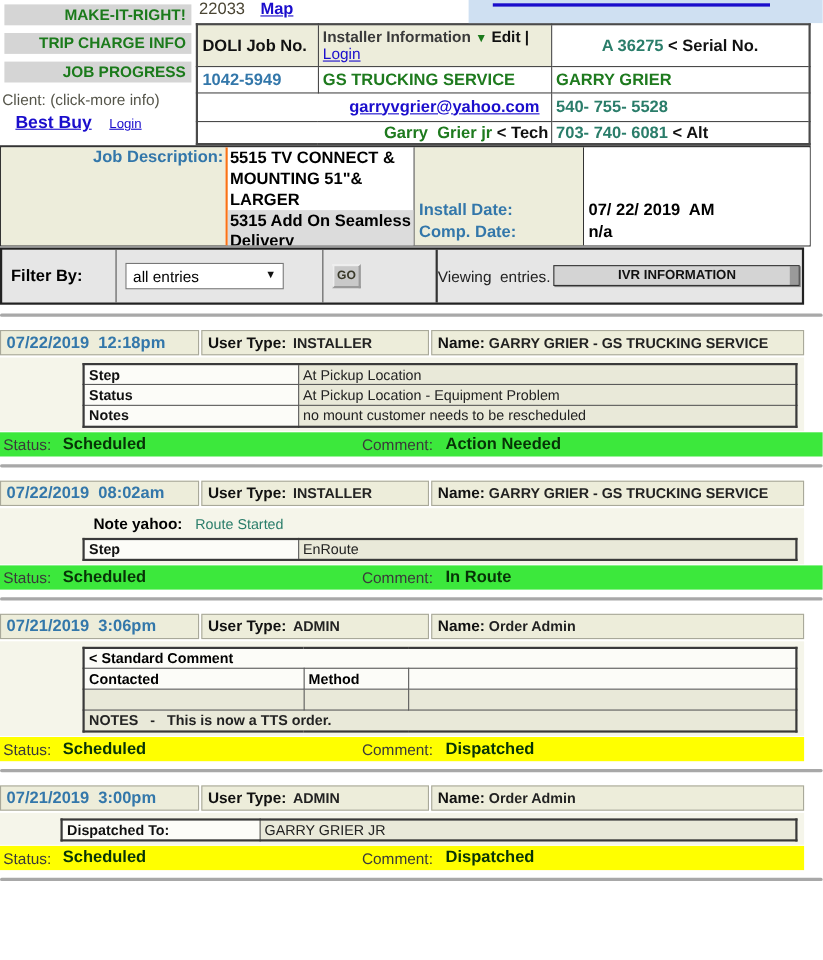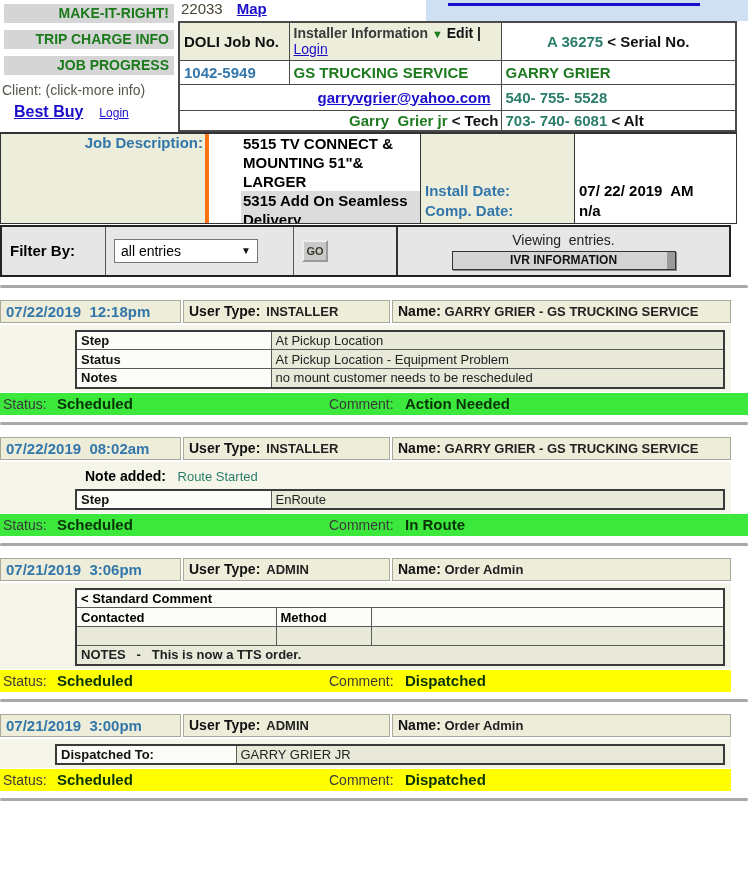--- a/index.html
+++ b/index.html
@@ -56,38 +56,38 @@
   .email-cell { text-align:right; padding-right:10px !important; }
   .email-link { color:#1a0dcc; font-weight:bold; font-size:15px; text-decoration:underline; cursor:pointer; }
   .phone { font-size:15px; font-weight:bold; }
   .tech-cell { text-align:right; font-size:15px; font-weight:bold; padding-right:2px !important; }
   .blackb { color:#111; }
 
   
   .job-section { display:flex; border:1px solid #333; border-top:2px solid #333; height:92px; width:737px; }
   .jd-label-cell { width:204px; background:#ededdb; display:flex; align-items:flex-start; justify-content:flex-end; padding:0 2px 6px 0; }
   .jd-label { color:#3377aa; font-weight:bold; font-size:15px; }
-  .jd-box { width:216px; border-left:4px solid #f97316; border-right:1px solid #333; background:#fff; overflow:hidden;padding-left:32px; }
+  .jd-box { width:172px; border-left:2px solid #f97316; border-right:1px solid #333; background:#fff; overflow:hidden; }
   .jd-item { font-weight:bold; font-size:15px; line-height:19px; padding:0 2px; }
   .jd-item.alt { background:#dcdcdc; }
   .jd-dates-label { width:154px; background:#ededdb; border-right:1px solid #333; display:flex; flex-direction:column; justify-content:flex-end; padding:0 0 2px 4px; }
   .jd-dates-label div { color:#3377aa; font-weight:bold; font-size:15px; line-height:20px; }
   .jd-dates-val { flex:1; background:#fff; display:flex; flex-direction:column; justify-content:flex-end; padding:0 0 2px 4px; }
   .jd-dates-val div { font-weight:bold; font-size:15px; line-height:20px; white-space:pre; }
 
   
   .filter-bar { display:flex; width:731px; height:52px; border:2px solid #222; background:#e6e6e6; margin-top:1px; }
   .fb-label { width:104px; border-right:1px solid #555; display:flex; align-items:center; padding-left:8px; font-weight:bold; font-size:15px; }
   .fb-ddcell { width:188px; border-right:1px solid #555; display:flex; align-items:center; padding-left:8px; }
   .dropdown { width:144px; height:24px; background:#fff; border:1px solid #777; display:flex; align-items:center; font-size:14px; padding:0 6px; cursor:pointer; }
   .dropdown .dd-text { flex:1; }
   .dd-arrow { font-size:10px; color:#111; }
   .fb-gocell { width:104px; border-right:2px solid #333; display:flex; align-items:center; padding-left:8px; }
   .go-btn { width:26px; height:22px; background:#c9c9c9; border:2px outset #eee; font-weight:bold; font-size:11px; color:#3a3a2a; text-align:center; line-height:18px; cursor:pointer; }
-  .fb-right { flex:1; display:flex; flex-direction:column; align-items:center; justify-content:center; gap:3px; }
+  .fb-right { flex:1; display:flex; flex-direction:row; align-items:center; gap:3px; }
   .viewing { font-size:14px; color:#222; white-space:pre; }
   .ivr-btn { width:224px; height:19px; background:#d4d4d4; border:1px solid #333;
              box-shadow: inset -8px 0 0 #9a9a9a, 1px 1px 0 #888;
              font-weight:bold; font-size:12px; color:#111; text-align:center; line-height:17px; cursor:pointer; }
 
   hr.sep { border:none; height:3px; background:#a8a8a8; border-radius:2px; margin:7px 0 12px 0; }
   hr.sep.first { margin-top:8px; }
 
   
   .entry { width:748px;border-radius:19px; }
@@ -272,21 +272,21 @@
         <span class="hlabel">User Type:</span>
         <span class="hval">INSTALLER</span>
       </div>
       <div class="hcell hc-name">
         <span class="hlabel">Name:</span>
         <span class="hval">GARRY GRIER - GS TRUCKING SERVICE</span>
       </div>
     </div>
     <div class="entry-body">
       <div class="note-line">
-        <span class="note-label">Note added:</span>
+        <span class="note-label">Note yahoo:</span>
         <span class="note-val">Route Started</span>
       </div>
       <table class="itable">
         <tbody>
             <tr>
           <td class="ilabel">Step</td>
           <td class="ival">EnRoute</td>
         </tr>
       </tbody>
         </table>

